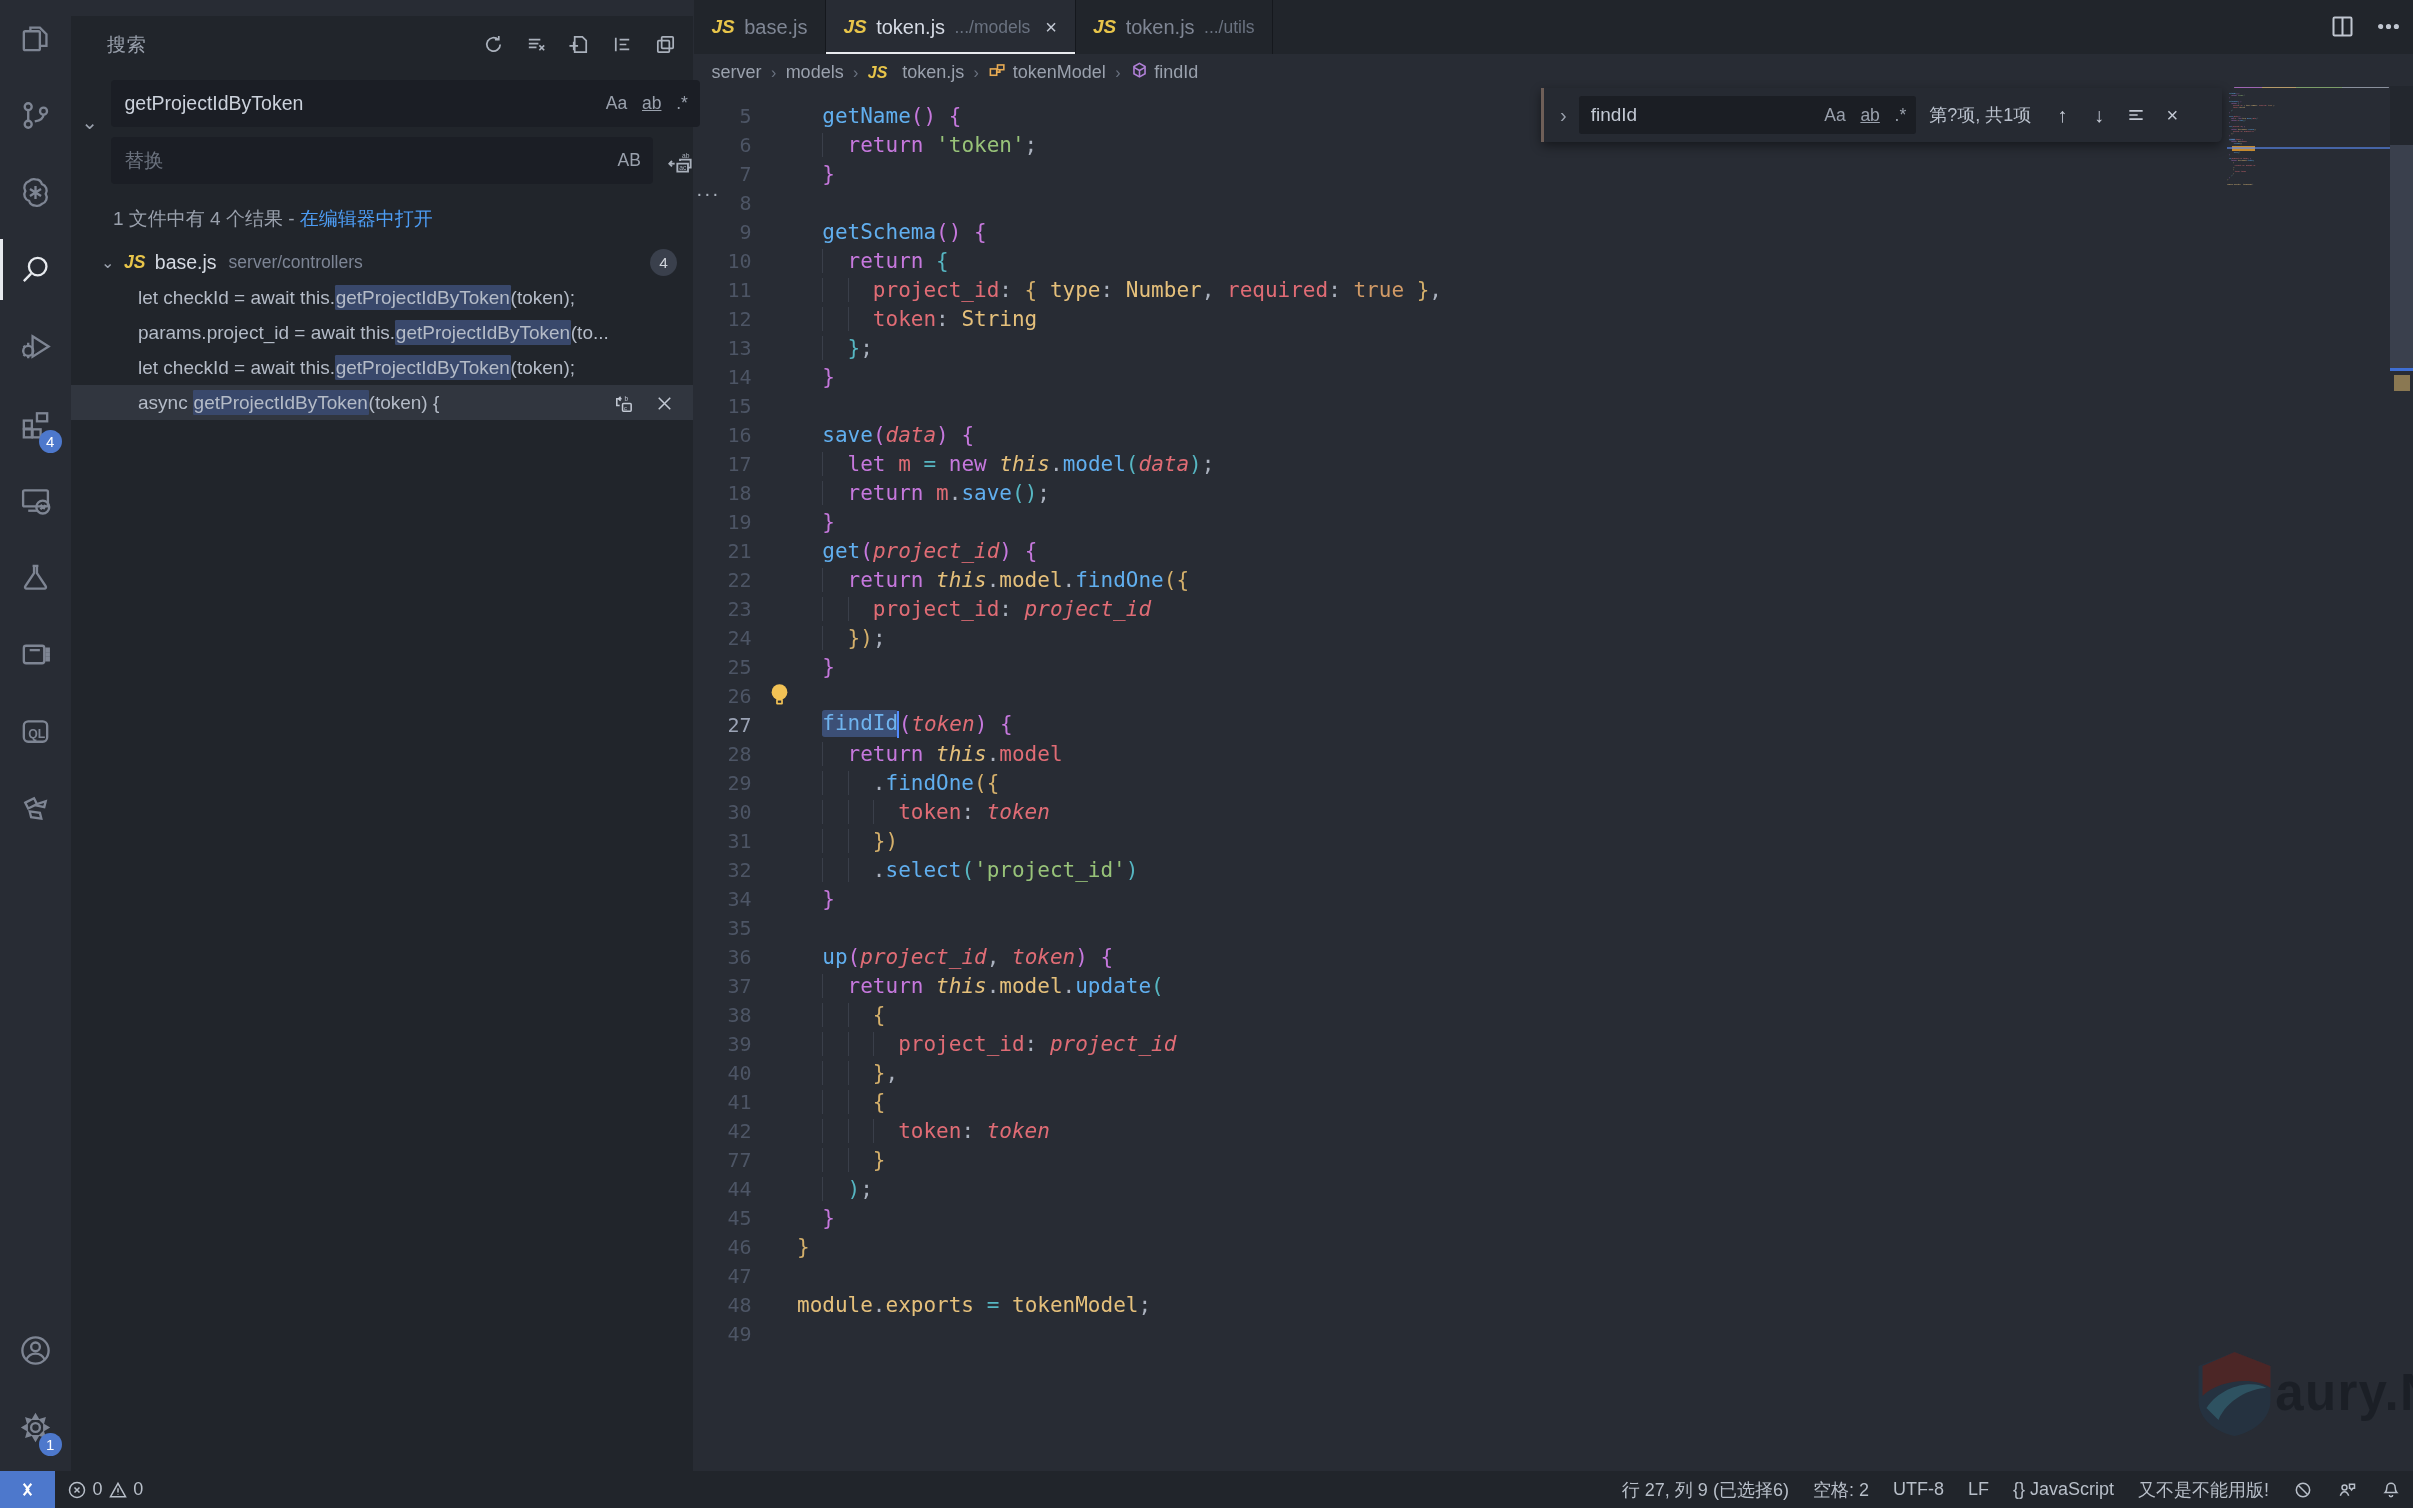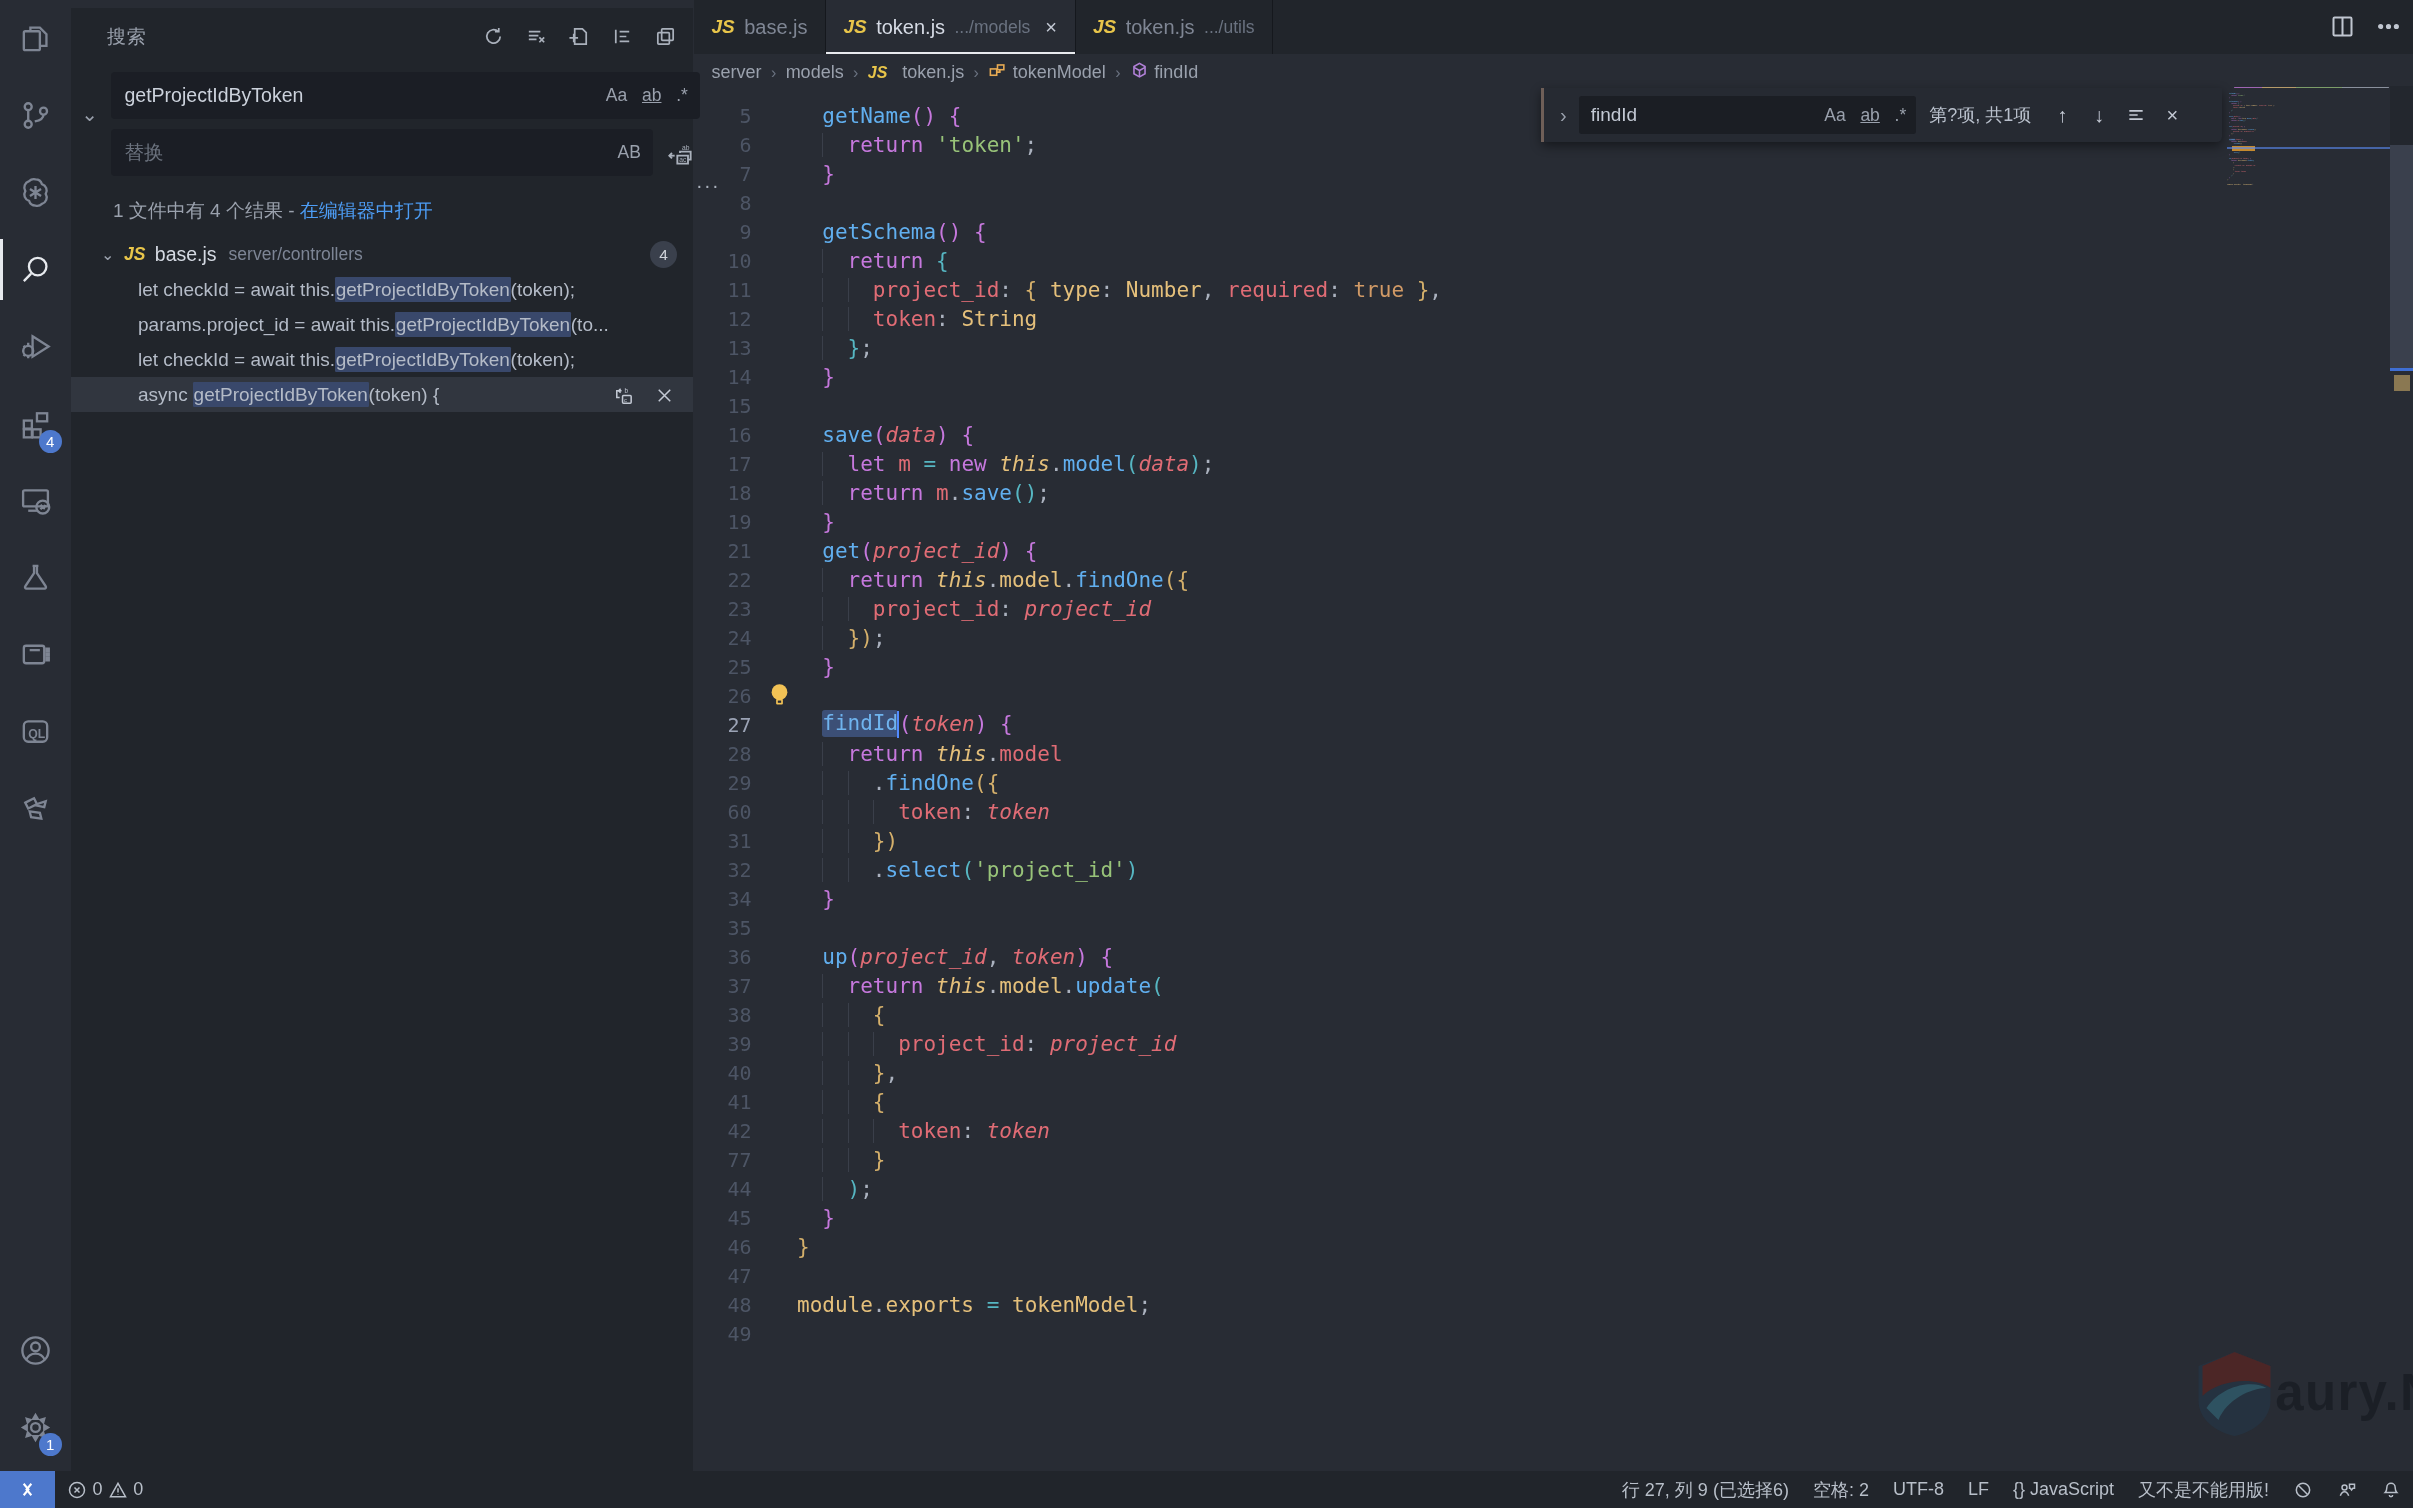--- a/index.html
+++ b/index.html
@@ -10,21 +10,21 @@
   
   #activitybar{ position:absolute; left:0; top:0; width:71px; height:1471px; background:#282c34; z-index:30; }
   .act-item{ position:relative; width:71px; height:77px; display:flex; align-items:center; justify-content:center; color:#7e8593; cursor:pointer; }
   .act-item svg{ width:35px; height:35px; stroke:#7e8593; fill:none; stroke-width:1.6; }
   .act-item.active svg{ stroke:#e7eaee; }
   .act-item.active:before{ content:""; position:absolute; left:0; top:8px; width:2.7px; height:61px; background:#e7eaee; }
   .act-badge{ position:absolute; right:9.4px; bottom:9.4px; min-width:23px; height:23px; border-radius:11.4px; background:#4d78cc; color:#fff; font-size:15px; line-height:23px; text-align:center; padding:0 4px; }
   #activity-bottom{ position:absolute; bottom:5.4px; left:0; width:71px; }
 
   
-  #sidebar{ position:absolute; left:71px; top:8px; width:622px; height:1471px; background:#21252b; z-index:20; }
+  #sidebar{ position:absolute; left:71px; top:16px; width:622px; height:1471px; background:#21252b; z-index:20; }
   .sb-header{ position:absolute; left:36px; top:15px; right:13.5px; height:27px; display:flex; align-items:center; }
   .sb-title{ font-size:19px; color:#9aa1ad; letter-spacing:0.7px; }
   .sb-tools{ margin-left:auto; display:flex; gap:15px; }
   .sb-tools .tool{ width:28px; height:28px; display:flex; align-items:center; justify-content:center; color:#aab1bc; }
   .sb-tools svg{ width:23px; height:23px; stroke:#aab1bc; fill:none; stroke-width:1.8; }
   .toggle-replace{ position:absolute; left:6.7px; top:94px; width:24px; height:24px; color:#9aa1ad; font-size:20px; text-align:center; cursor:pointer; }
   .input-box{ position:absolute; left:40px; height:47px; background:#1b1e25; border-radius:4px; display:flex; align-items:center; padding:0 9.4px 0 13.5px; }
   #search-box{ top:64px; width:589px; }
   #replace-box{ top:121px; width:542px; }
   .input-text{ font-size:19.5px; color:#ccd2dc; flex:1 1 auto; white-space:nowrap; overflow:hidden; }
@@ -464,21 +464,21 @@
           </div>
           <div class="code-row ">
             <span class="gutter">28</span>
             <span class="code-text"><span class="guide" style="left:57px"></span><span class="tk w">    </span><span class="tk k">return</span><span class="tk w"> </span><span class="tk t">this</span><span class="tk w">.</span><span class="tk p">model</span></span>
           </div>
           <div class="code-row ">
             <span class="gutter">29</span>
             <span class="code-text"><span class="guide" style="left:57px"></span><span class="guide" style="left:83px"></span><span class="tk w">      </span><span class="tk w">.</span><span class="tk f">findOne</span><span class="tk g1">(</span><span class="tk g1">{</span></span>
           </div>
           <div class="code-row ">
-            <span class="gutter">60</span>
+            <span class="gutter">30</span>
             <span class="code-text"><span class="guide" style="left:57px"></span><span class="guide" style="left:83px"></span><span class="guide" style="left:108px"></span><span class="tk w">        </span><span class="tk p">token</span><span class="tk w">:</span><span class="tk w"> </span><span class="tk i">token</span></span>
           </div>
           <div class="code-row ">
             <span class="gutter">31</span>
             <span class="code-text"><span class="guide" style="left:57px"></span><span class="guide" style="left:83px"></span><span class="tk w">      </span><span class="tk g1">}</span><span class="tk g1">)</span></span>
           </div>
           <div class="code-row ">
             <span class="gutter">32</span>
             <span class="code-text"><span class="guide" style="left:57px"></span><span class="guide" style="left:83px"></span><span class="tk w">      </span><span class="tk w">.</span><span class="tk f">select</span><span class="tk g3">(</span><span class="tk s">'project_id'</span><span class="tk g3">)</span></span>
           </div>

